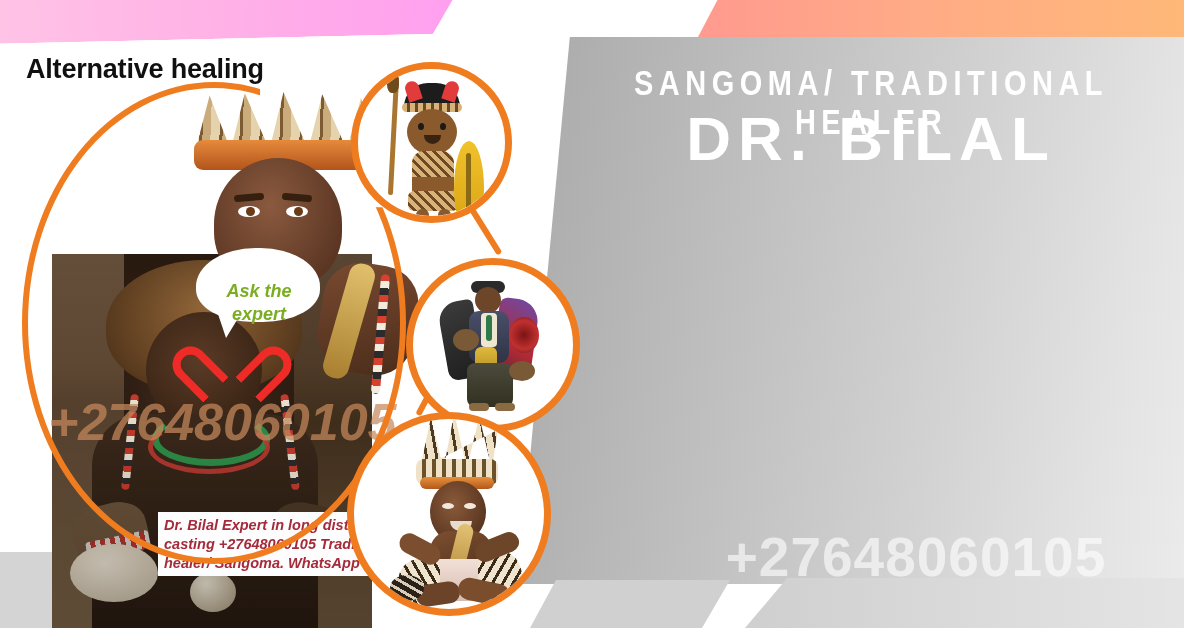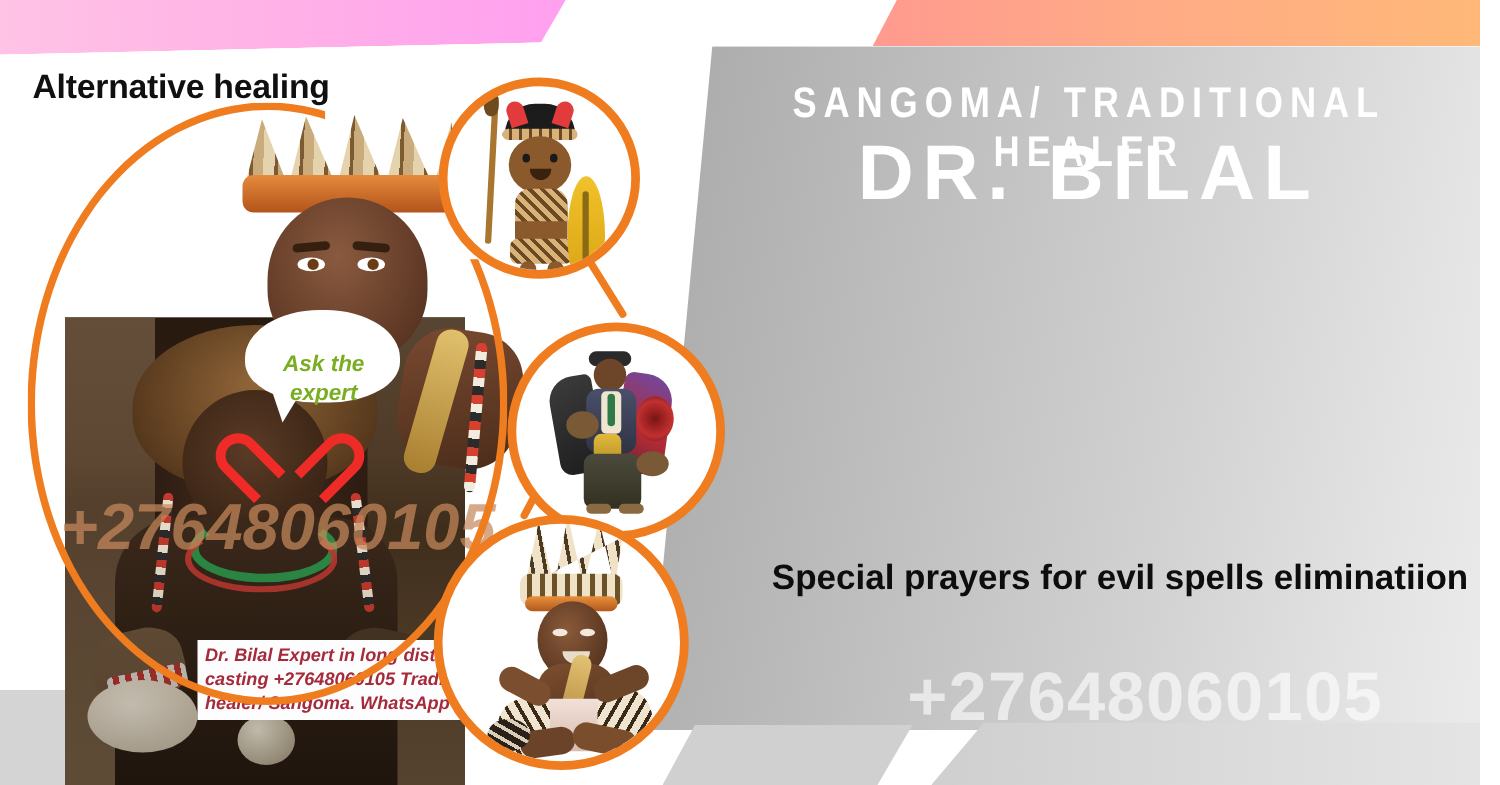--- a/index.html
+++ b/index.html
@@ -397,16 +397,15 @@
     <div class="d-furR"></div>
     <div class="d-armL"></div>
     <div class="d-armR"></div>
     <div class="d-legL"></div>
     <div class="d-legR"></div>
     <div class="d-tail"></div>
   </div>
 
   <div class="kicker">SANGOMA/ TRADITIONAL HEALER</div>
   <div class="docname">DR. BILAL</div>
-  <div class="blackblock">Special prayers for  evil spells eliminatiion</div>
   <div class="ghostnum">+27648060105</div>
 
 </div>
 
 </body></html>

